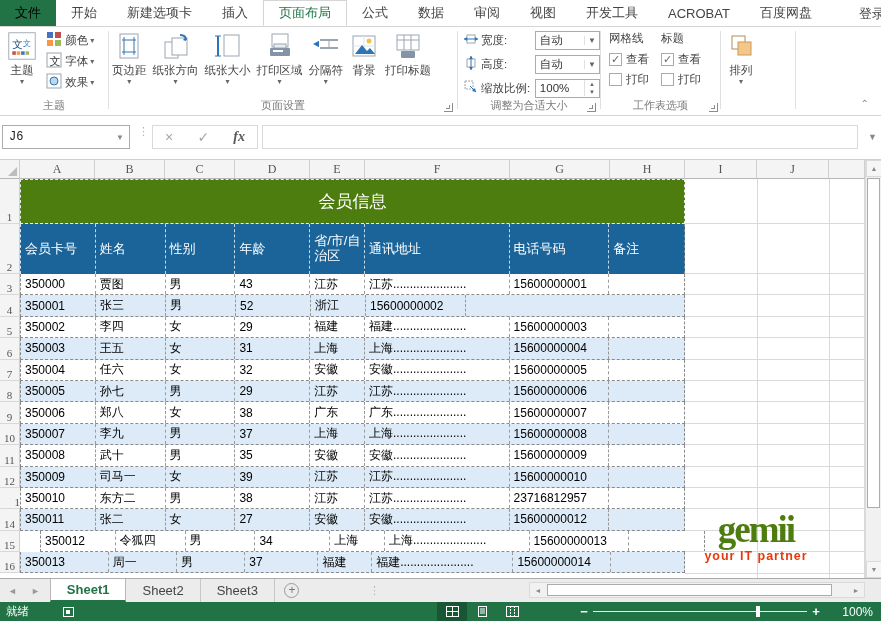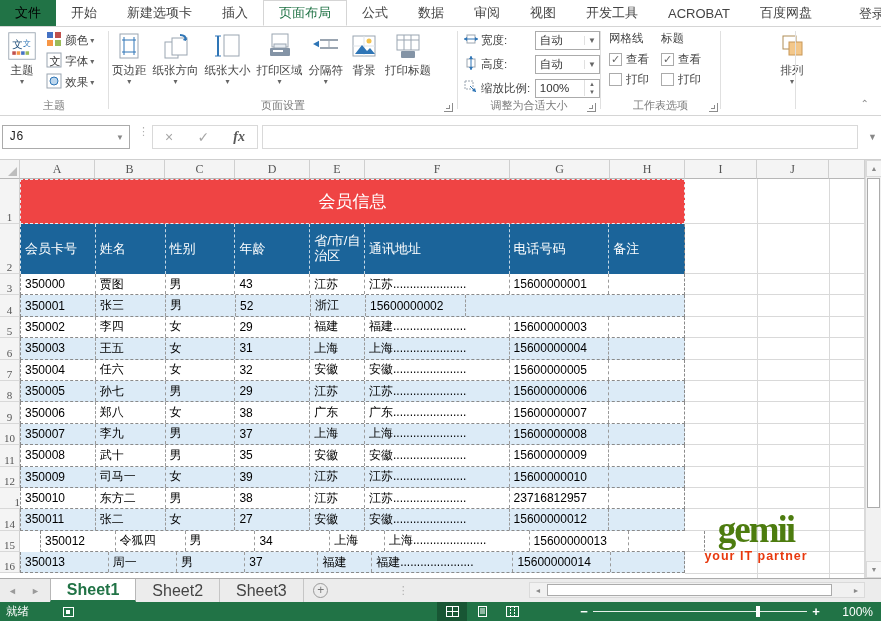--- a/index.html
+++ b/index.html
@@ -81,21 +81,21 @@
   .logo-text { font-size:37px; font-weight:bold; letter-spacing:-2px; color:#4d7c0f; line-height:36px; font-family:Liberation Serif, serif; }
   .logo-tag { font-size:12.5px; font-weight:bold; color:#e8380d; letter-spacing:1px; margin-top:1px; }
 
   .vscroll { position:absolute; right:0; top:160px; width:16px; height:418px; background:#f1f1f1; border-left:1px solid #dadada; }
   .vs-btn { position:absolute; left:0; width:16px; height:17px; background:#f6f6f6; border:1px solid #dadada; color:#8a8a8a; font-size:7px; display:flex; align-items:center; justify-content:center; }
   .vs-thumb { position:absolute; left:1px; width:13px; background:#fff; border:1px solid #ababab; }
 
   
   .tabsbar { position:absolute; left:0; top:578px; width:881px; height:24px; background:#ececec; border-top:1px solid #ababab; display:flex; align-items:stretch; }
   .nav-arrows { display:flex; align-items:center; padding:0 10px 0 8px; color:#9a9a9a; font-size:9px; gap:14px; }
-  .stab { padding:0 16px; display:flex; align-items:center; font-size:16px; color:#444; border-right:1px solid #c6c6c6; }
+  .stab { padding:0 16px; display:flex; align-items:center; font-size:13px; color:#444; border-right:1px solid #c6c6c6; }
   .stab.active { background:#fff; color:#217346; font-weight:bold; border:1px solid #b7b7b7; border-top:none; border-bottom:2px solid #217346; }
   .addsheet { width:34px; display:flex; align-items:center; justify-content:center; }
   .addsheet .plus { width:15px; height:15px; border:1px solid #9a9a9a; border-radius:50%; color:#777; font-size:12px; line-height:13px; text-align:center; }
   .hs-dots { display:flex; align-items:center; color:#b0b0b0; margin:0 6px 0 60px; font-size:11px; }
   .hscroll { position:absolute; right:16px; top:582px; width:336px; height:16px; background:#f1f1f1; border:1px solid #dadada; }
   .hs-btn { position:absolute; top:0; width:16px; height:14px; color:#8a8a8a; font-size:7px; display:flex; align-items:center; justify-content:center; }
   .hs-thumb { position:absolute; left:17px; top:1px; width:285px; height:12px; background:#fff; border:1px solid #ababab; }
 
   
   .statusbar { position:absolute; left:0; top:602px; width:881px; height:19px; background:#217346; color:#fff; display:flex; align-items:center; font-size:11.5px; }
@@ -333,21 +333,21 @@
               <span class="chk-label">查看</span>
             </div><div class="chk-row">
               <span class="chk"></span>
               <span class="chk-label">打印</span>
             </div></div></div>
       <div class="glabel">工作表选项</div>
       <div class="launcher" style="right:2px;"></div>
     </div>
     <div class="gsep" style="left:720px;"></div>
 
-    <div class="rgroup" style="left:762px;width:74px;">
+    <div class="rgroup" style="left:711px;width:74px;">
       <div class="big-btn" style="margin-left:12px;">
         <div class="bicon" id="arrange-icon">
             <svg viewBox="0 0 30 30">
               <rect x="6" y="5" width="13" height="13" fill="none" stroke="#b08d57"></rect>
               <rect x="12" y="11" width="13" height="13" fill="#f3c78a" stroke="#c89858"></rect>
             </svg>
           </div>
         <div class="blabel">排列</div>
         <div class="bcaret">▾</div>
       </div>
@@ -398,21 +398,21 @@
         <div class="rn-cell" style="height:21.4px;">9</div>
         <div class="rn-cell" style="height:21.4px;">10</div>
         <div class="rn-cell" style="height:21.4px;">11</div>
         <div class="rn-cell" style="height:21.4px;">12</div>
         <div class="rn-cell" style="height:21.4px;padding-left:20px;">13</div>
         <div class="rn-cell" style="height:21.4px;">14</div>
         <div class="rn-cell" style="height:21.4px;">15</div>
         <div class="rn-cell" style="height:21.4px;">16</div>
       </div>
     <div class="sheet" id="sheetcells">
-        <div class="t-title" style="background:#ef4444;text-align:right;">会员信息</div>
+        <div class="t-title" style="background:#4d7c0f;text-align:right;">会员信息</div>
         <div class="t-hrow" style="background:#1b649a;">
           <div class="t-hcell" style="width:75px;">会员卡号</div>
           <div class="t-hcell" style="width:70px;">姓名</div>
           <div class="t-hcell" style="width:70px;">性别</div>
           <div class="t-hcell" style="width:75px;">年龄</div>
           <div class="t-hcell" style="width:55px;">省/市/自治区</div>
           <div class="t-hcell" style="width:145px;">通讯地址</div>
           <div class="t-hcell" style="width:100px;">电话号码</div>
           <div class="t-hcell" style="width:75px;">备注</div>
         </div>

